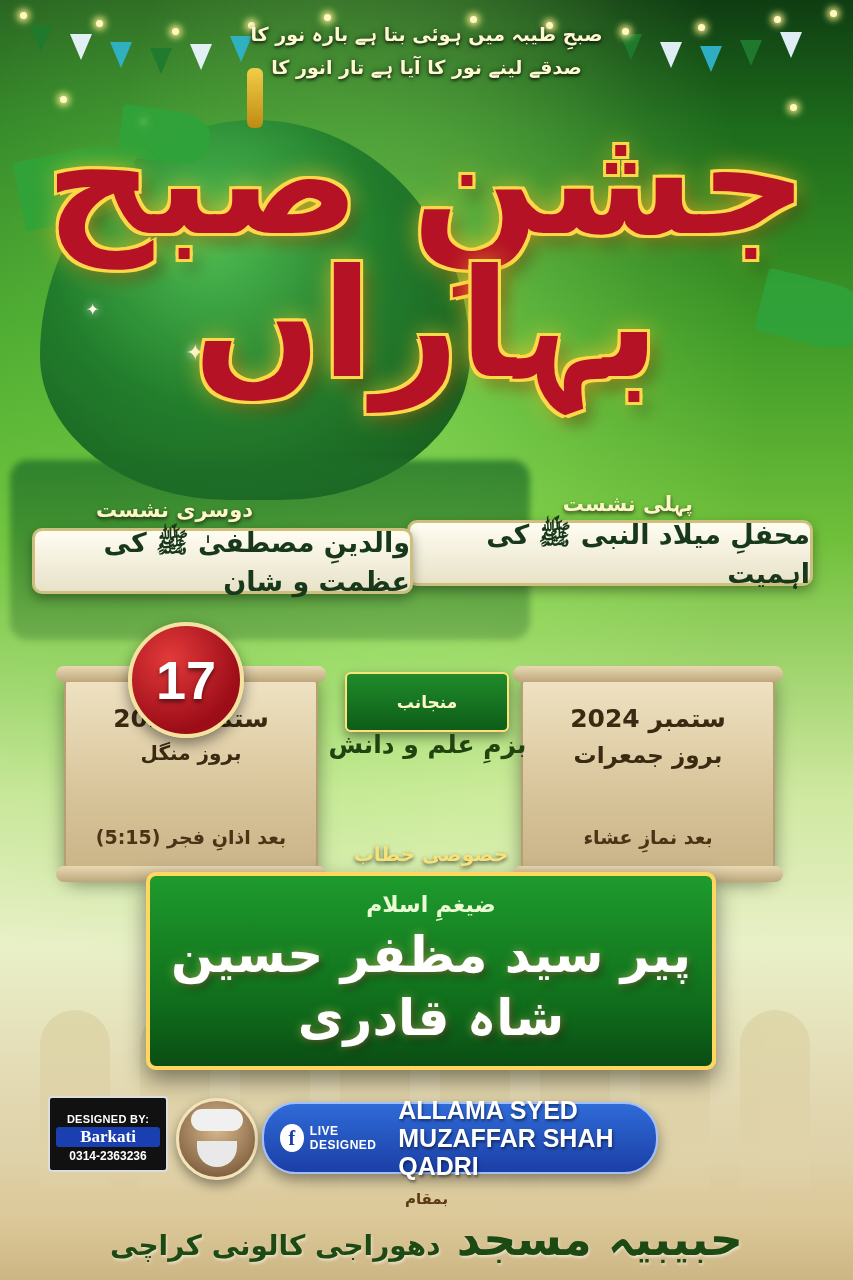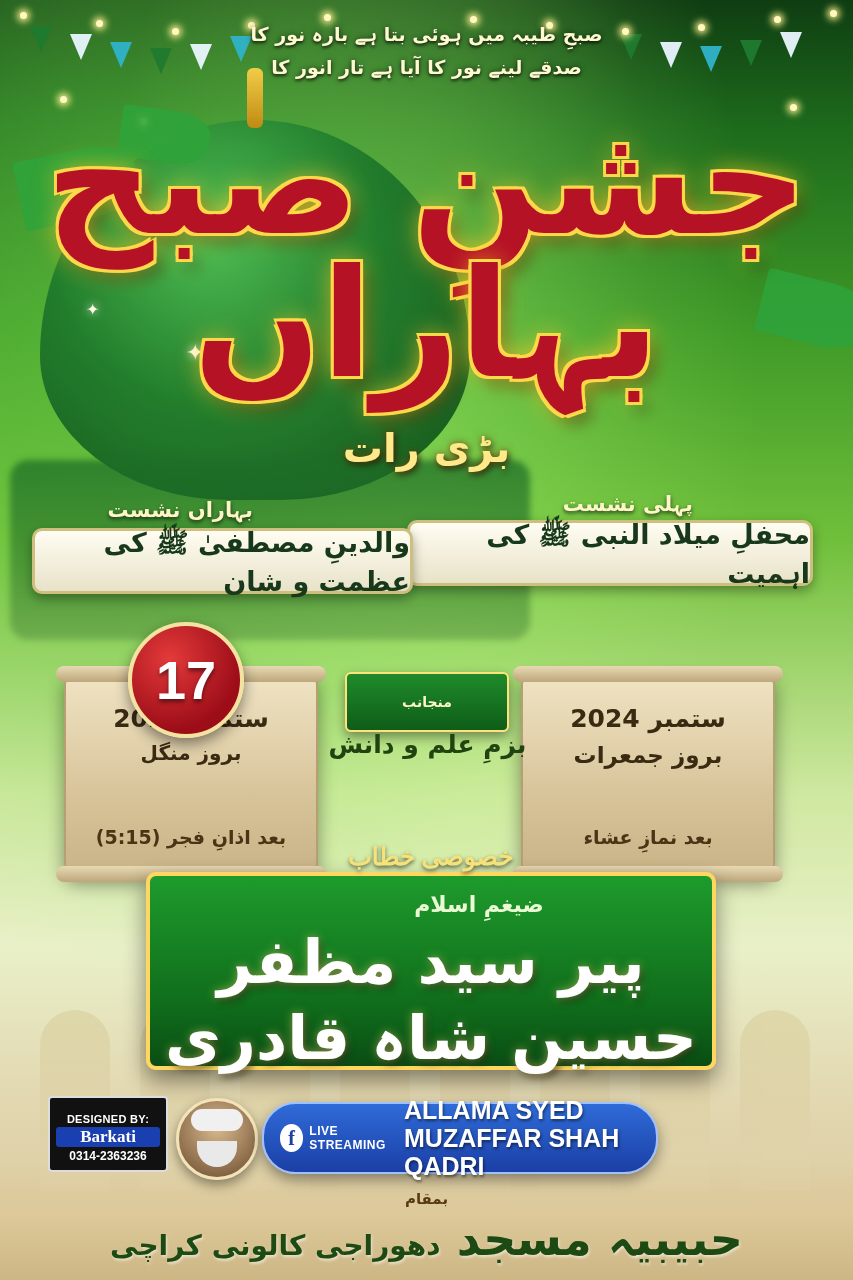--- a/index.html
+++ b/index.html
@@ -106,42 +106,42 @@
   .date-badge{
     position:absolute;width:108px;height:108px;border-radius:50%;
     background:radial-gradient(circle at 35% 30%,#e33a3a,#9c0d18 70%);
     border:4px solid #f3e2a0;box-shadow:0 6px 14px rgba(0,0,0,.45);
     display:flex;align-items:center;justify-content:center;
     color:#fff;font-size:54px;font-weight:bold;text-shadow:0 3px 4px rgba(0,0,0,.5);
   }
   .center-ribbon{
     position:absolute;left:345px;top:672px;width:160px;height:56px;
     background:linear-gradient(180deg,#1f8b2a,#0e5d19);border:2px solid #ffe27a;
-    border-radius:6px;color:#fff7c9;font-size:14px;font-weight:bold;
+    border-radius:6px;color:#fff7c9;font-size:17px;font-weight:bold;
     display:flex;align-items:center;justify-content:center;
     box-shadow:0 5px 12px rgba(0,0,0,.4);
   }
   .center-note{
     position:absolute;left:320px;top:726px;width:215px;text-align:center;
     color:#20430f;font-weight:bold;font-size:25px;line-height:1.5;
   }
 
   
   .speaker-panel{
     position:absolute;left:146px;top:872px;width:562px;height:190px;
     background:linear-gradient(180deg,#1e9b2c,#0f6b1b 70%,#0a4d14);
     border:4px solid #ffd75e;border-radius:10px;
     box-shadow:0 10px 22px rgba(0,0,0,.45);
   }
   .khitab{position:absolute;left:0;top:-34px;width:562px;text-align:center;
-    color:#f6e27a;font-size:25px;font-weight:bold;text-shadow:0 2px 4px rgba(0,0,0,.6);font-family:Liberation Serif, serif;}
+    color:#f6e27a;font-size:20px;font-weight:bold;text-shadow:0 2px 4px rgba(0,0,0,.6);}
   .speaker-sub{position:absolute;left:0;top:16px;width:562px;text-align:center;
-    color:#eafbd4;font-size:22px;font-weight:bold;margin-left:48px;}
+    color:#eafbd4;font-size:22px;font-weight:bold;}
   .speaker-name{position:absolute;left:0;top:48px;width:562px;text-align:center;
-    color:#fff;font-size:61px;font-weight:bold;line-height:1.25;
+    color:#fff;font-size:50px;font-weight:bold;line-height:1.25;
     text-shadow:0 0 10px rgba(255,230,120,.5),3px 4px 7px rgba(0,0,0,.55);}
 
   
   .designer{
     position:absolute;left:48px;top:1096px;width:116px;height:72px;
     background:#111;border:2px solid #ddd;border-radius:4px;color:#fff;
     text-align:center;
   }
   .designer .dlabel{font-size:11px;font-weight:bold;padding-top:15px;letter-spacing:.3px;}
   .designer .dname{font-size:17px;font-weight:bold;font-family:"Liberation Serif",serif;
@@ -231,28 +231,27 @@
     <div class="arch" style="left:740px"></div>
   </div>
   <div class="sand"></div>
 
   <div class="top-couplet urdu">
     <div>صبحِ طیبہ میں ہوئی بتا ہے بارہ نور کا</div>
     <div>صدقے لینے نور کا آیا ہے تار انور کا</div>
   </div>
 
   <div class="main-title urdu">جشنِ صبح بہاراں</div>
-  <div class="subtitle-night urdu">بڑی رات</div>
 
   <div class="sess-label urdu" style="right:160px;top:492px">پہلی نشست</div>
   <div class="sess-bar" style="right:40px;top:520px;width:400px">
     <span class="urdu">محفلِ میلاد النبی ﷺ کی اہمیت</span>
   </div>
 
-  <div class="sess-label urdu" style="right:600px;top:498px">بہاراں نشست</div>
+  <div class="sess-label urdu" style="right:600px;top:498px">دوسری نشست</div>
   <div class="sess-bar" style="right:440px;top:528px;width:375px">
     <span class="urdu">والدینِ مصطفیٰ ﷺ کی عظمت و شان</span>
   </div>
 
   <div class="scroll" style="right:78px;top:672px">
     <div class="scroll-txt urdu">
       <div>ستمبر 2024</div>
       <div style="font-size:23px">بروز جمعرات</div>
     </div>
     <div class="scroll-sub urdu">بعد نمازِ عشاء</div>
@@ -282,21 +281,21 @@
     <div class="dphone">0314-2363236</div>
   </div>
 
   <div class="avatar">
     <div class="turban"></div>
     <div class="beard"></div>
   </div>
 
   <div class="livebar">
     <div class="fb">f</div>
-    <div class="livetag">LIVE STREAMING</div>
+    <div class="livetag">LIVE DESIGNED</div>
     <div class="livename">
       <div>ALLAMA SYED</div>
       <div>MUZAFFAR SHAH QADRI</div>
     </div>
   </div>
 
   <div class="venue-crest urdu">بمقام</div>
   <div class="venue urdu">
     <span>حبیبیہ مسجد</span>
     <small>دھوراجی کالونی کراچی</small>

